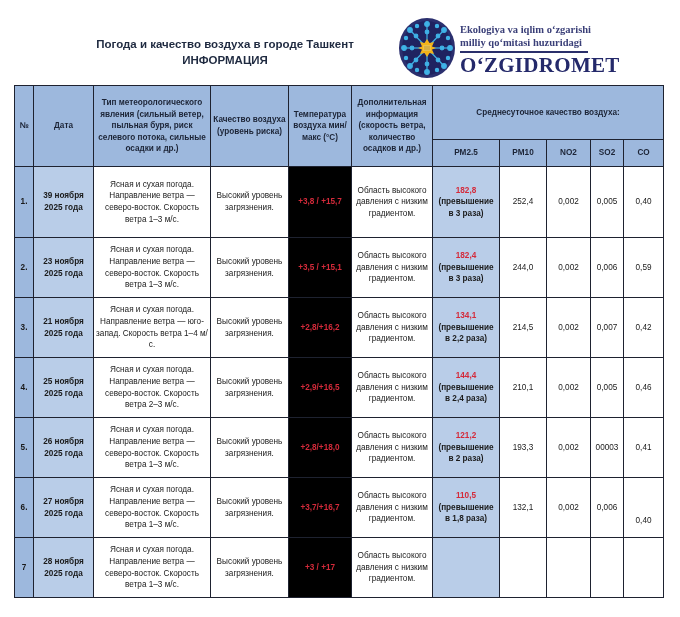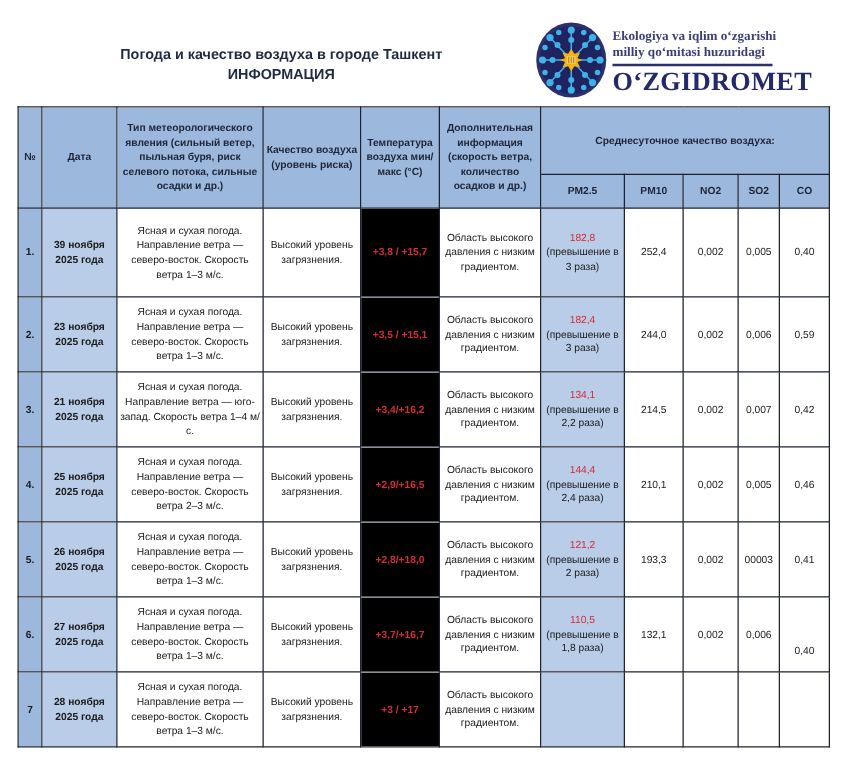--- a/index.html
+++ b/index.html
@@ -2,21 +2,21 @@
 <html><head>
 <meta charset="utf-8">
 <style>
   html, body { margin: 0; padding: 0; background: #ffffff; }
   body { width: 680px; height: 617px; position: relative; overflow: hidden;
          font-family: "Liberation Sans", "DejaVu Sans", sans-serif; color: #1a1a1a; }
 
   .title-block { position: absolute; left: 75px; top: 36px; width: 300px; text-align: center;
                  font-weight: bold; font-size: 11.5px; line-height: 16px; color: #1f2a40; }
 
-  .logo { position: absolute; left: 428px; top: 17px; width: 200px; height: 62px; }
+  .logo { position: absolute; left: 398px; top: 17px; width: 200px; height: 62px; }
   .logo-emblem { position: absolute; left: 0; top: 0; width: 58px; height: 62px; }
   .logo-text { position: absolute; left: 62px; top: 6px; font-family: "Liberation Serif", "DejaVu Serif", serif;
                color: #2a2f6b; }
   .logo-line1, .logo-line2 { font-size: 10.5px; line-height: 13px; font-weight: bold; color: #3a3f78; }
   .logo-rule { width: 128px; height: 2px; background: #2a2f6b; margin-top: 2px; }
   .logo-brand { font-size: 21px; font-weight: bold; line-height: 24px; letter-spacing: 0.3px; color: #24296a; }
 
   table.report { position: absolute; left: 14px; top: 85px; width: 649px; border-collapse: collapse;
                  table-layout: fixed; font-size: 8.2px; line-height: 11.6px; }
   table.report td, table.report th { border: 1px solid #1e2230; text-align: center; vertical-align: middle;
@@ -24,21 +24,21 @@
   table.report th { background: #9db8dd; font-weight: bold; color: #1c2436; }
   .hdr-row1 { height: 54px; }
   .hdr-row2 { height: 27px; }
   .row1 { height: 71px; }
   .rowN { height: 60px; }
 
   td.num { background: #9db8dd; font-weight: bold; }
   td.date { background: #b9cde8; font-weight: bold; }
   td.weather, td.quality, td.extra, td.plain { background: #ffffff; }
   td.temp { background: #000000; color: #d42a3a; font-weight: bold; }
-  td.pm25 { background: #b9cde8; font-weight: normal; }
+  td.pm25 { background: #b9cde8; font-weight: bold; }
   .pm25-val { color: #d42a3a; display: block; }
   .co-low { vertical-align: bottom !important; padding-bottom: 10px !important; }
 </style>
 </head>
 <body>
 
 <div class="title-block">
   <div>Погода и качество воздуха в городе Ташкент</div>
   <div>ИНФОРМАЦИЯ</div>
 </div>
@@ -160,21 +160,21 @@
     <td class="plain">0,002</td>
     <td class="plain">0,006</td>
     <td class="plain">0,59</td>
   </tr>
 
   <tr class="rowN">
     <td class="num">3.</td>
     <td class="date">21 ноября 2025 года</td>
     <td class="weather">Ясная и сухая погода. Направление ветра — юго-запад. Скорость ветра 1–4 м/с.</td>
     <td class="quality">Высокий уровень загрязнения.</td>
-    <td class="temp">+3,4/+16,2</td>
+    <td class="temp">+2,8/+16,2</td>
     <td class="extra">Область высокого давления с низким градиентом.</td>
     <td class="pm25">
       <span class="pm25-val">134,1</span>
       <span>(превышение в 2,2 раза)</span>
     </td>
     <td class="plain">214,5</td>
     <td class="plain">0,002</td>
     <td class="plain">0,007</td>
     <td class="plain">0,42</td>
   </tr>

